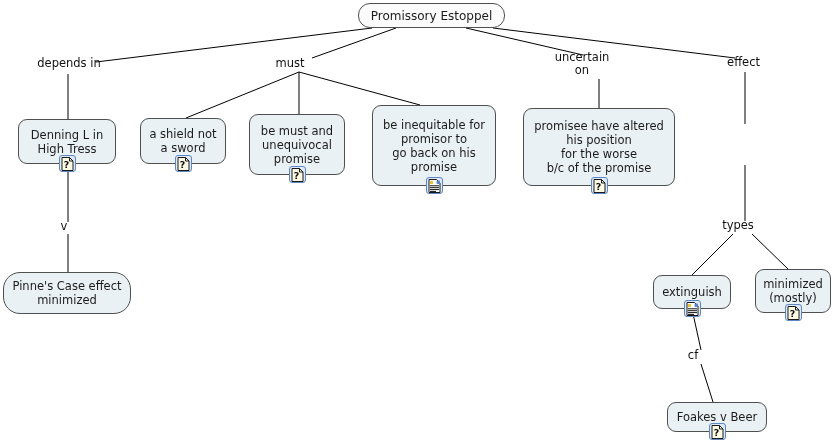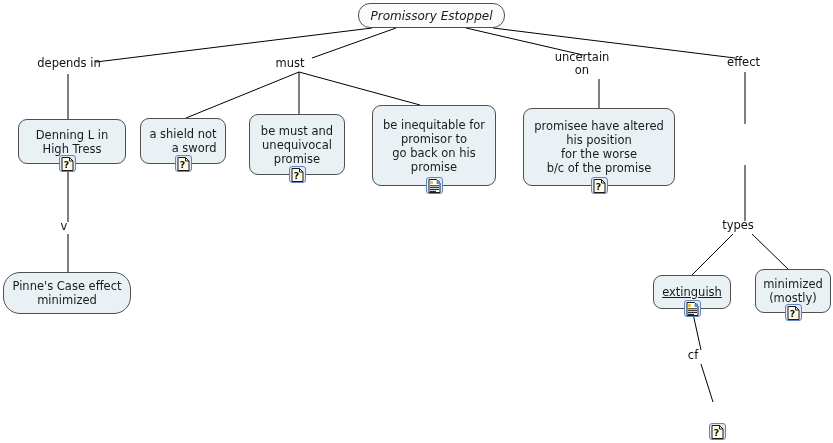--- a/index.html
+++ b/index.html
@@ -35,21 +35,20 @@
     font-size:11.5px;
     line-height:14px;
     padding:3px 7px;
     white-space:pre-line;
     z-index:3;
   }
   .node.root{
     background:#fbfbfb;
     border-radius:12px;
     font-size:12px;
-    font-style:italic;
   }
   
   .elabel{
     position:absolute;
     color:#111111;
     font-size:11.5px;
     line-height:13px;
     text-align:center;
     white-space:pre-line;
     background:transparent;
@@ -87,32 +86,32 @@
       <line x1="745" y1="72" x2="745" y2="124" stroke="#000000" stroke-width="1" shape-rendering="geometricPrecision"></line>
       <line x1="68" y1="164" x2="68" y2="222" stroke="#000000" stroke-width="1" shape-rendering="geometricPrecision"></line>
       <line x1="68" y1="234" x2="68" y2="272" stroke="#000000" stroke-width="1" shape-rendering="geometricPrecision"></line>
       <line x1="745" y1="165" x2="745" y2="221" stroke="#000000" stroke-width="1" shape-rendering="geometricPrecision"></line>
       <line x1="733" y1="234" x2="692" y2="275" stroke="#000000" stroke-width="1" shape-rendering="geometricPrecision"></line>
       <line x1="752" y1="234" x2="788" y2="269" stroke="#000000" stroke-width="1" shape-rendering="geometricPrecision"></line>
       <line x1="692" y1="309" x2="701" y2="350" stroke="#000000" stroke-width="1" shape-rendering="geometricPrecision"></line>
       <line x1="701" y1="364" x2="713" y2="402" stroke="#000000" stroke-width="1" shape-rendering="geometricPrecision"></line>
     </svg>
 <div class="node root" style="left: 358px; top: 3px; width: 147px; height: 25px;">Promissory Estoppel</div>
-    <div class="node" style="left: 18px; top: 119px; width: 108px; height: 45px;">Denning L in
+    <div class="node" style="left: 18px; top: 119px; width: 98px; height: 45px;">Denning L in
 High Tress</div>
     <div class="badge" style="left: 58.5px; top: 155px;">
       <svg width="13" height="14" viewBox="0 0 13 14">
         <path d="M1 0.5 H8.5 L12 4 V13.5 H1 Z" fill="#fdfbe4" stroke="#1a1a1a" stroke-width="1"></path>
         <path d="M8.5 0.5 V4 H12" fill="none" stroke="#1a1a1a" stroke-width="1"></path>
         <text x="5.4" y="11" font-family="DejaVu Sans, sans-serif" font-size="9.5" font-weight="bold" fill="#111" text-anchor="middle">?</text>
       </svg>
     </div>
     <div class="node" style="left: 3px; top: 272px; width: 128px; height: 42px; border-radius: 17px;">Pinne's Case effect
 minimized</div>
-    <div class="node" style="left: 140px; top: 118px; width: 86px; height: 46px; text-align: right;">a shield not
+    <div class="node" style="left: 140px; top: 118px; width: 86px; height: 46px;">a shield not
 a sword</div>
     <div class="badge" style="left: 174.5px; top: 155px;">
       <svg width="13" height="14" viewBox="0 0 13 14">
         <path d="M1 0.5 H8.5 L12 4 V13.5 H1 Z" fill="#fdfbe4" stroke="#1a1a1a" stroke-width="1"></path>
         <path d="M8.5 0.5 V4 H12" fill="none" stroke="#1a1a1a" stroke-width="1"></path>
         <text x="5.4" y="11" font-family="DejaVu Sans, sans-serif" font-size="9.5" font-weight="bold" fill="#111" text-anchor="middle">?</text>
       </svg>
     </div>
     <div class="node" style="left: 249px; top: 114px; width: 96px; height: 61px;">be must and
 unequivocal
@@ -143,41 +142,42 @@
 his position
 for the worse
 b/c of the promise</div>
     <div class="badge" style="left: 590.5px; top: 177px;">
       <svg width="13" height="14" viewBox="0 0 13 14">
         <path d="M1 0.5 H8.5 L12 4 V13.5 H1 Z" fill="#fdfbe4" stroke="#1a1a1a" stroke-width="1"></path>
         <path d="M8.5 0.5 V4 H12" fill="none" stroke="#1a1a1a" stroke-width="1"></path>
         <text x="5.4" y="11" font-family="DejaVu Sans, sans-serif" font-size="9.5" font-weight="bold" fill="#111" text-anchor="middle">?</text>
       </svg>
     </div>
-    <div class="node" style="left: 653px; top: 275px; width: 78px; height: 34px; text-decoration: underline;">extinguish</div>
+    <div class="node" style="left: 653px; top: 275px; width: 78px; height: 34px;">extinguish</div>
     <div class="badge" style="left: 683.5px; top: 300px;">
       <svg width="13" height="14" viewBox="0 0 13 14">
         <path d="M1 0.5 H8.5 L12 4 V13.5 H1 Z" fill="#ffffff" stroke="#1a1a1a" stroke-width="1"></path>
         <rect x="2" y="2" width="3" height="3" fill="#e8c53a"></rect>
         <rect x="8.6" y="1.6" width="3.4" height="3.4" fill="#5e86c6"></rect>
         <rect x="2" y="6.2" width="9" height="1.1" fill="#2a2a2a"></rect>
         <rect x="2" y="8.1" width="9" height="1.1" fill="#2a2a2a"></rect>
         <rect x="2" y="10" width="9" height="1.1" fill="#2a2a2a"></rect>
         <rect x="2" y="11.9" width="6" height="1.1" fill="#2a2a2a"></rect>
       </svg>
     </div>
     <div class="node" style="left: 755px; top: 269px; width: 76px; height: 44px;">minimized
 (mostly)</div>
     <div class="badge" style="left: 784.5px; top: 304px;">
       <svg width="13" height="14" viewBox="0 0 13 14">
         <path d="M1 0.5 H8.5 L12 4 V13.5 H1 Z" fill="#fdfbe4" stroke="#1a1a1a" stroke-width="1"></path>
         <path d="M8.5 0.5 V4 H12" fill="none" stroke="#1a1a1a" stroke-width="1"></path>
         <text x="5.4" y="11" font-family="DejaVu Sans, sans-serif" font-size="9.5" font-weight="bold" fill="#111" text-anchor="middle">?</text>
       </svg>
     </div>
+    <div class="node" style="left: 667px; top: 402px; width: 100px; height: 30px;">Foakes v Beer</div>
     <div class="badge" style="left: 708.5px; top: 423px;">
       <svg width="13" height="14" viewBox="0 0 13 14">
         <path d="M1 0.5 H8.5 L12 4 V13.5 H1 Z" fill="#fdfbe4" stroke="#1a1a1a" stroke-width="1"></path>
         <path d="M8.5 0.5 V4 H12" fill="none" stroke="#1a1a1a" stroke-width="1"></path>
         <text x="5.4" y="11" font-family="DejaVu Sans, sans-serif" font-size="9.5" font-weight="bold" fill="#111" text-anchor="middle">?</text>
       </svg>
     </div>
     <div class="elabel" style="left: 37px; top: 57px; width: 64px;">depends in</div>
     <div class="elabel" style="left: 268px; top: 57px; width: 44px;">must</div>
     <div class="elabel" style="left: 545px; top: 51px; width: 74px;">uncertain

